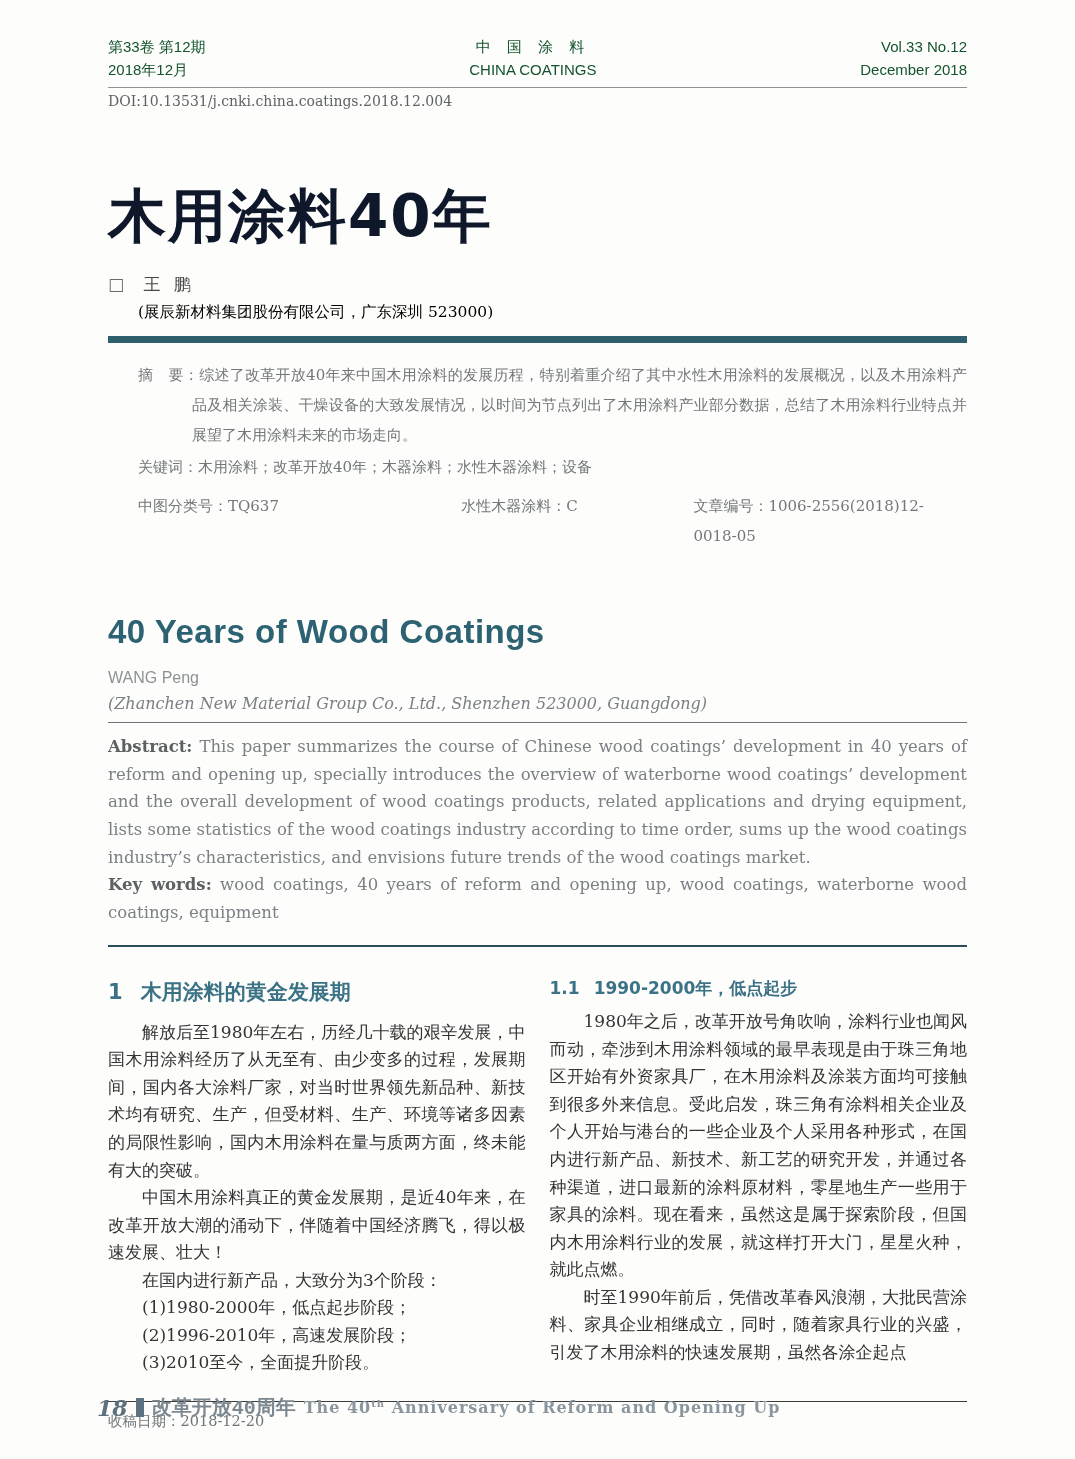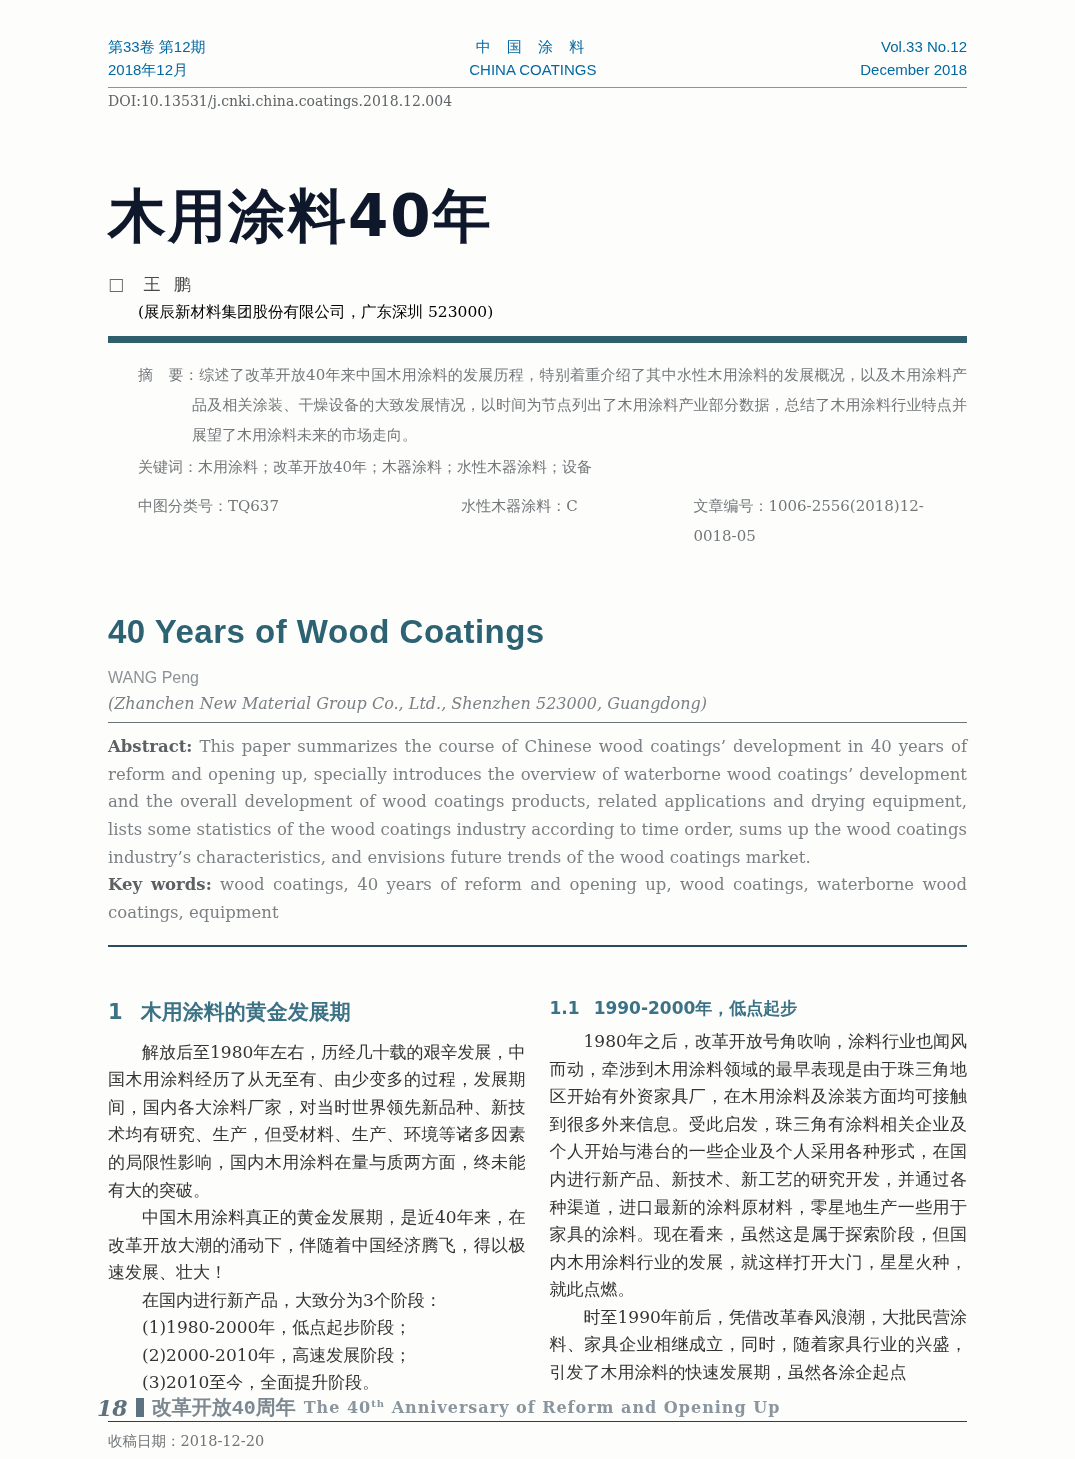--- a/index.html
+++ b/index.html
@@ -11,21 +11,21 @@
     background:#fdfdfc;
     font-family:"DejaVu Serif","Liberation Serif",serif;
     color:#3a3a3a;
     padding:36px 108px 0 108px;
     overflow:hidden;
   }
   
   .jheader {
     display:flex; justify-content:space-between; align-items:flex-end;
     font-family:"Liberation Sans","DejaVu Sans",sans-serif;
-    color:#0369a1; font-size:15px; line-height:1.5;
+    color:#14532d; font-size:15px; line-height:1.5;
     border-bottom:1.5px solid #8e9496; padding-bottom:6px;
   }
   .jheader .col { white-space:nowrap; }
   .jheader .c-center { text-align:center; }
   .jheader .c-right { text-align:right; }
   .jh-cn { letter-spacing:6px; }
   .doi { margin-top:5px; font-size:14px; color:#5f6365; font-family:"DejaVu Serif",serif; }
 
   
   .title-cn {
@@ -58,21 +58,21 @@
   }
   .author-en { margin-top:18px; font-family:"Liberation Sans",sans-serif; font-size:16px; color:#8d9296; }
   .affil-en { margin-top:7px; font-style:italic; font-size:16px; color:#7b8084; border-bottom:1.5px solid #6d7478; padding-bottom:9px; }
 
   
   .abstract-en { margin-top:10px; font-size:16.5px; color:#7b8084; line-height:1.68; text-align:justify;
                  border-bottom:2px solid #2a4d5e; padding-bottom:18px; }
   .abstract-en .bold-lbl { font-weight:bold; color:#5d6164; }
 
   
-  .body-cols { display:flex; gap:24px; margin-top:48px; height:408px; overflow:hidden; }
+  .body-cols { display:flex; gap:24px; margin-top:28px; height:408px; overflow:hidden; }
   .colm { flex:1; font-size:17px; line-height:1.62; color:#343434; }
   .h1-cn {
     font-family:"DejaVu Sans","Liberation Sans",sans-serif;
     font-size:21px; font-weight:bold; color:#3c7285; margin-bottom:10px;
   }
   .h1-cn .no { margin-right:18px; }
   .h2-cn {
     font-family:"DejaVu Sans","Liberation Sans",sans-serif;
     font-size:17px; font-weight:bold; color:#3c7285; margin-bottom:6px;
   }
@@ -141,21 +141,21 @@
     <p><span class="bold-lbl">Key words:</span><span> wood coatings, 40 years of reform and opening up, wood coatings, waterborne wood coatings, equipment</span></p>
   </div>
 
   <div class="body-cols">
     <div class="colm">
       <div class="h1-cn"><span class="no">1</span><span>木用涂料的黄金发展期</span></div>
       <p>解放后至1980年左右，历经几十载的艰辛发展，中国木用涂料经历了从无至有、由少变多的过程，发展期间，国内各大涂料厂家，对当时世界领先新品种、新技术均有研究、生产，但受材料、生产、环境等诸多因素的局限性影响，国内木用涂料在量与质两方面，终未能有大的突破。</p>
       <p>中国木用涂料真正的黄金发展期，是近40年来，在改革开放大潮的涌动下，伴随着中国经济腾飞，得以极速发展、壮大！</p>
       <p>在国内进行新产品，大致分为3个阶段：</p>
       <p class="listline">(1)1980-2000年，低点起步阶段；</p>
-      <p class="listline">(2)2000-2010年，高速发展阶段；</p>
+      <p class="listline">(2)1996-2010年，高速发展阶段；</p>
       <p class="listline">(3)2010至今，全面提升阶段。</p>
     </div>
     <div class="colm">
       <div class="h2-cn"><span class="no">1.1</span><span>1990-2000年，低点起步</span></div>
       <p>1980年之后，改革开放号角吹响，涂料行业也闻风而动，牵涉到木用涂料领域的最早表现是由于珠三角地区开始有外资家具厂，在木用涂料及涂装方面均可接触到很多外来信息。受此启发，珠三角有涂料相关企业及个人开始与港台的一些企业及个人采用各种形式，在国内进行新产品、新技术、新工艺的研究开发，并通过各种渠道，进口最新的涂料原材料，零星地生产一些用于家具的涂料。现在看来，虽然这是属于探索阶段，但国内木用涂料行业的发展，就这样打开大门，星星火种，就此点燃。</p>
       <p>时至1990年前后，凭借改革春风浪潮，大批民营涂料、家具企业相继成立，同时，随着家具行业的兴盛，引发了木用涂料的快速发展期，虽然各涂企起点</p>
     </div>
   </div>
 
   <div class="footnote">

